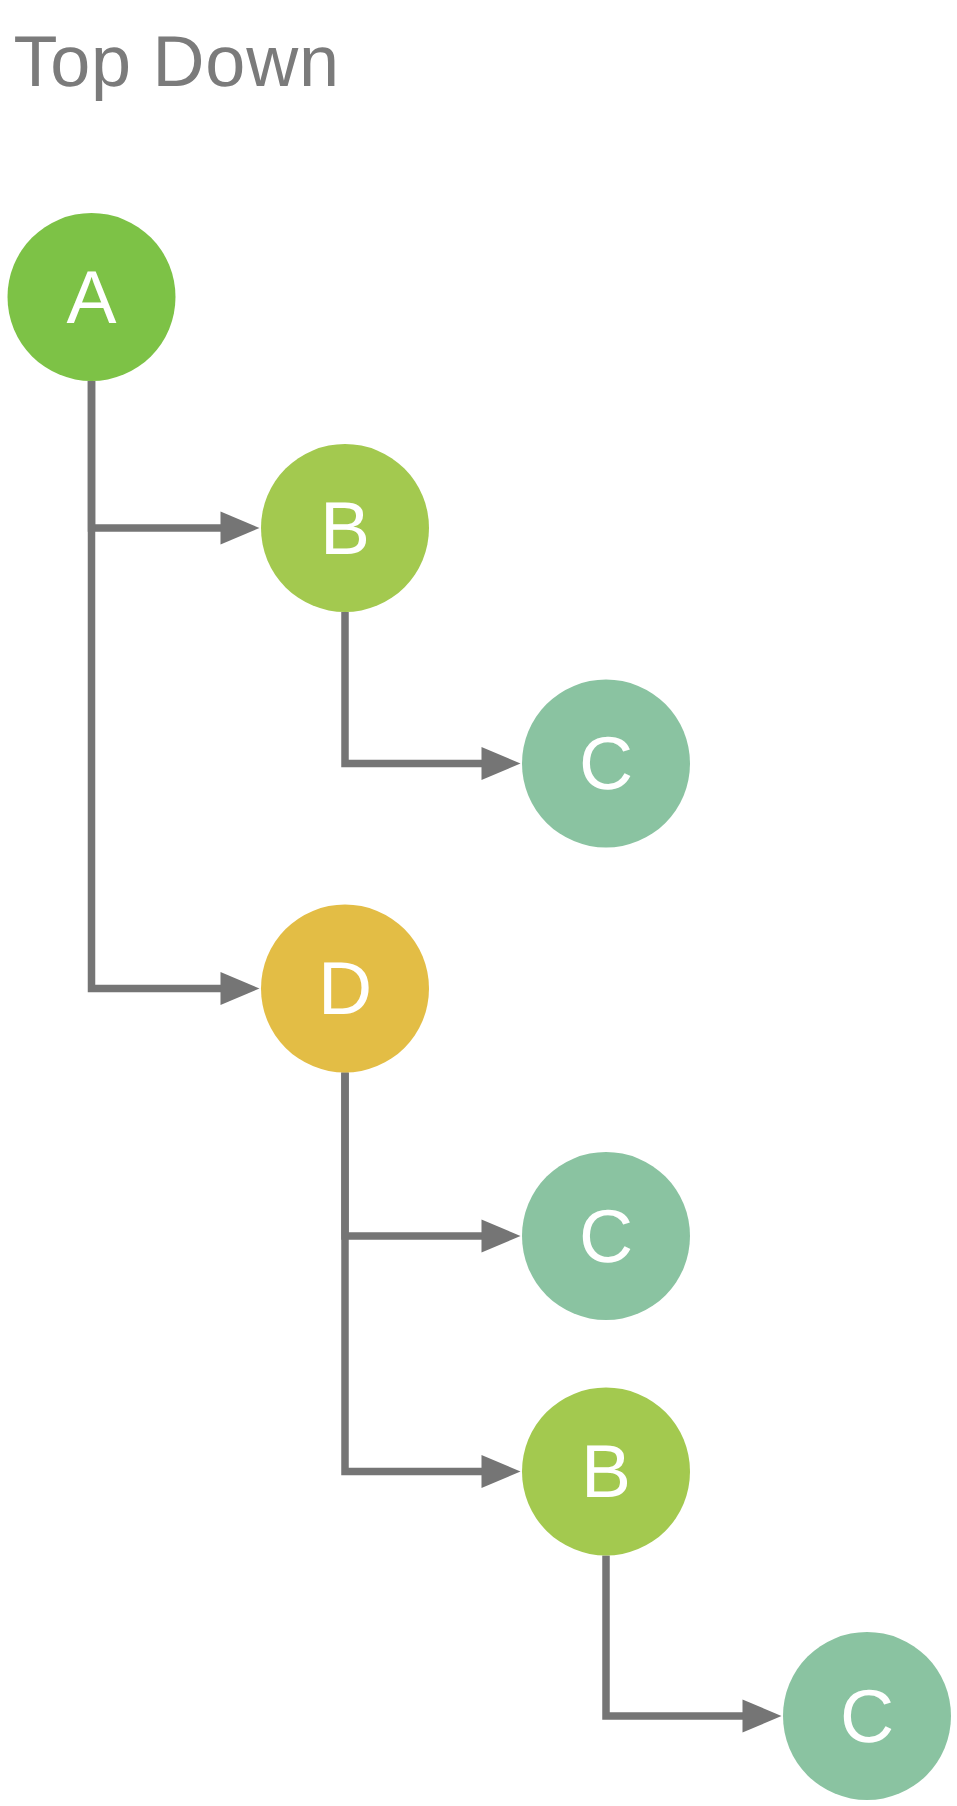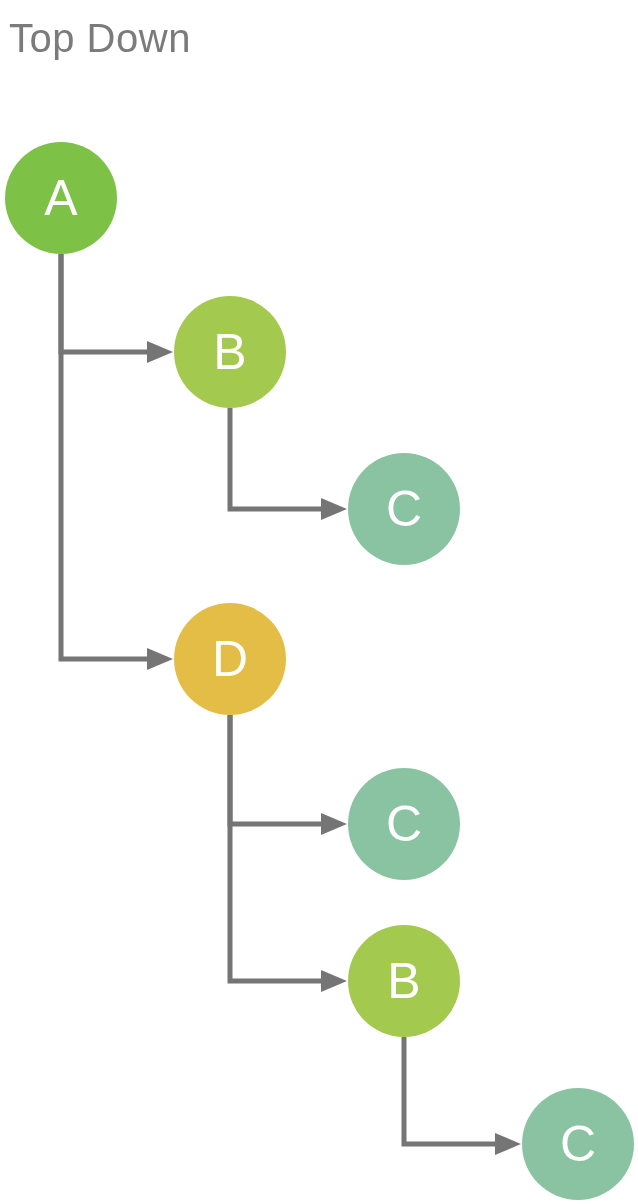--- a/index.html
+++ b/index.html
@@ -8,21 +8,21 @@
     width: 638px;
     height: 1204px;
     background: #ffffff;
     overflow: hidden;
     font-family: "Liberation Sans", sans-serif;
   }
   #title {
     position: absolute;
     left: 9px;
     top: 18px;
-    font-size: 40px;
+    font-size: 48px;
     font-weight: 300;
     line-height: 1;
     letter-spacing: 0.5px;
     user-select: none;
   }
   #edges {
     position: absolute;
     left: 0;
     top: 0;
     pointer-events: none;

